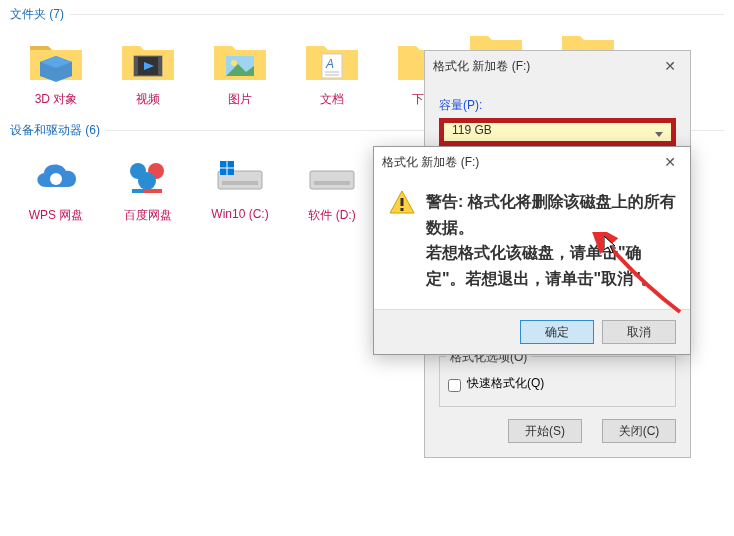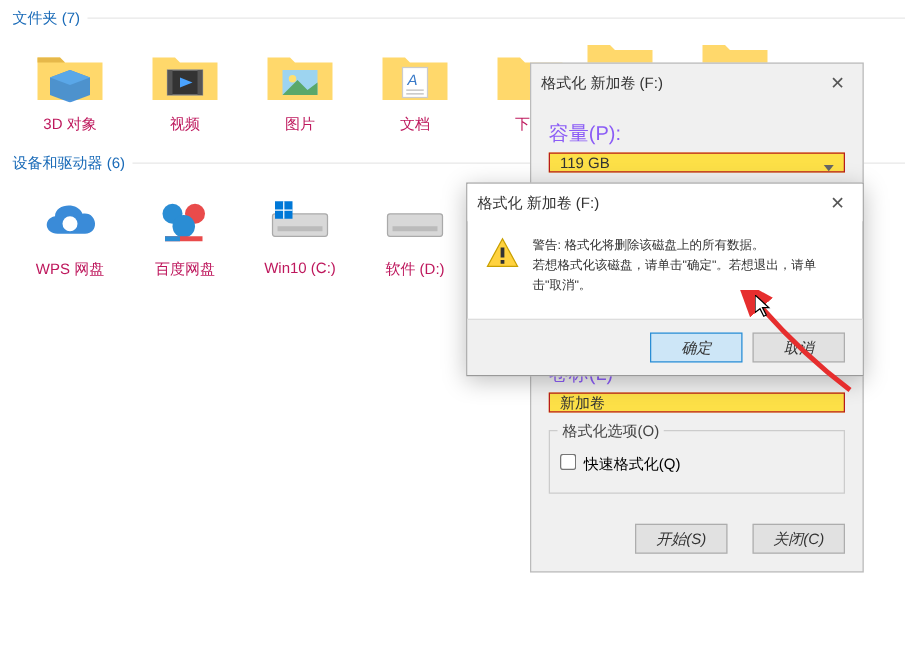--- a/index.html
+++ b/index.html
@@ -18,41 +18,41 @@
     .drive-svg { width: 56px; height: 38px; }
 
     
     .dlg-format {
       position: absolute; left: 424px; top: 50px; width: 267px; height: 408px;
       background: #f0f0f0; border: 1px solid #bbb;
     }
     .dlg-title { height: 30px; display: flex; align-items: center; padding: 13px 8px; font-size: 12px; color: #333; }
     .dlg-title .close { margin-left: auto; font-size: 14px; color: #555; cursor: pointer; padding: 0 6px; }
     .dlg-body { padding: 8px 14px; }
-    .field-label { font-size: 16px; color: #8b5cf6; margin: 8px 0 4px; }
+    .field-label { font-size: 12px; color: #1d4ed8; margin: 8px 0 4px; }
     .dropdown, .textinput {
-      width: 100%; height: 16px; background: #fde047; border: 1px solid #b91c1c;
+      width: 100%; height: 28px; background: #fef9c3; border: 5px solid #b91c1c;
       padding: 0 8px; font-size: 12px; color: #333; position: relative;
     }
     .dropdown::after { content: ""; position: absolute; right: 8px; top: 9px; width: 0; height: 0; border-left: 4px solid transparent; border-right: 4px solid transparent; border-top: 5px solid #666; }
-    .checkbox-row { display: flex; align-items: flex-start; margin: 10px 0; }
+    .checkbox-row { display: flex; align-items: flex-end; margin: 10px 0; }
     .checkbox-row input { margin-right: 6px; }
     .dlg-buttons { position: absolute; bottom: 14px; right: 14px; display: flex; gap: 20px; }
-    .btn { min-width: 74px; height: 24px; background: #e1e1e1; border: 1px solid #adadad; font-size: 12px; color: #333; cursor: pointer; font-style: italic; }
+    .btn { min-width: 74px; height: 24px; background: #e1e1e1; border: 1px solid #adadad; font-size: 12px; color: #333; cursor: pointer; }
 
     
     .dlg-warn {
       position: absolute; left: 373px; top: 146px; width: 318px;
       background: #fff; border: 1px solid #999;
       box-shadow: 0 4px 18px rgba(0,0,0,0.25);
     }
     .dlg-warn .dlg-title { background: #fff; }
     .dlg-warn .content { display: flex; padding: 12px 14px 18px; }
     .dlg-warn .warning-icon { width: 28px; height: 28px; flex-shrink: 0; margin-right: 10px; }
-    .dlg-warn .msg { font-size: 10px; color: #333; line-height: 1.6; }
+    .dlg-warn .msg { font-size: 16px; color: #333; line-height: 1.6; font-weight: bold; }
     .dlg-warn .footer { background: #f0f0f0; padding: 10px 14px; display: flex; justify-content: flex-end; gap: 8px; border-top: 1px solid #ddd; }
     .btn-primary { background: #cde6f7; border-color: #2a8dd4; }
 
     
     .arrow-svg { position: absolute; left: 590px; top: 232px; width: 100px; height: 90px; pointer-events: none; }
 
     
     .cursor { position: absolute; left: 604px; top: 236px; width: 14px; height: 18px; pointer-events: none; }
 
     .options-box { border: 1px solid #ccc; padding: 8px 8px 4px; margin-top: 4px; position: relative; }

